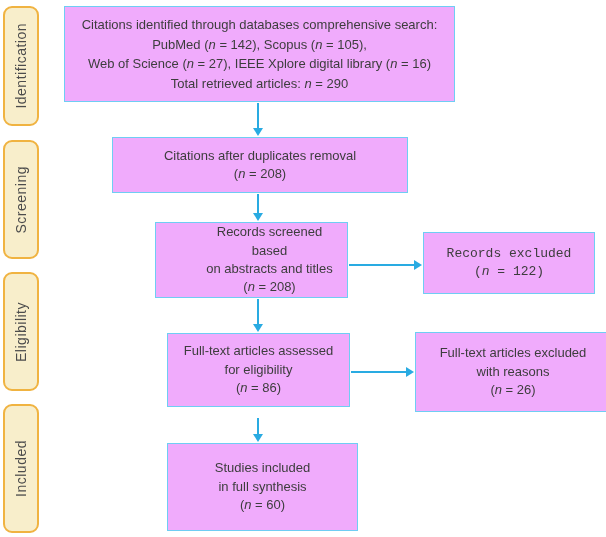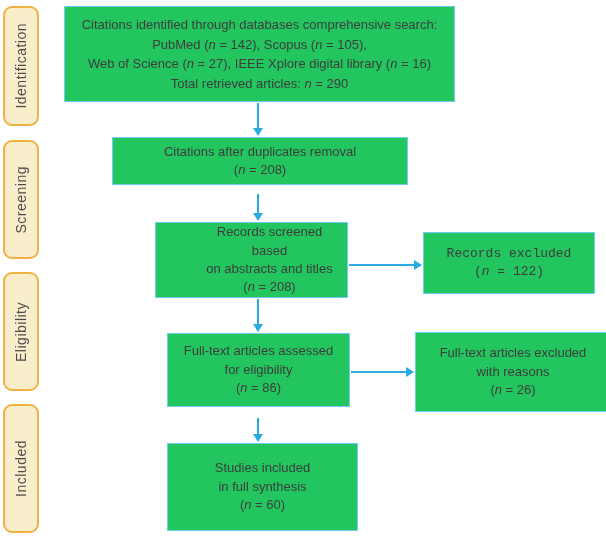--- a/index.html
+++ b/index.html
@@ -29,21 +29,21 @@
   .stage span{
     writing-mode:vertical-rl;
     transform:rotate(180deg);
     font-size:14px;
     letter-spacing:0.5px;
     color:#4c4c4c;
     white-space:nowrap;
   }
   .flowbox{
     position:absolute;
-    background:#22c55e;
+    background:#f0abfc;
     border:1.5px solid var(--box-border);
     display:flex;align-items:center;justify-content:center;
     text-align:center;
     font-size:13px;
     line-height:1.42;
     color:var(--text);
     padding:4px 6px;
   }
   .flowbox i{font-style:italic;}
   .vline{position:absolute;width:2px;background:var(--arrow);}
@@ -76,21 +76,21 @@
     <span>Eligibility</span>
   </div>
   <div class="stage" style="left:3px;top:404px;width:36px;height:129px;">
     <span>Included</span>
   </div>
 
   <div class="flowbox" style="left:64px;top:6px;width:391px;height:96px;line-height:1.5;">
     <div>Citations identified through databases comprehensive search:<br>PubMed (<i>n</i> = 142), Scopus (<i>n</i> = 105),<br>Web of Science (<i>n</i> = 27), IEEE Xplore digital library (<i>n</i> = 16)<br>Total retrieved articles: <i>n</i> = 290</div>
   </div>
 
-  <div class="flowbox" style="left:112px;top:137px;width:296px;height:48px;align-items:center;">
+  <div class="flowbox" style="left:112px;top:137px;width:296px;height:56px;align-items:center;">
     <div>Citations after duplicates removal<br>(<i>n</i> = 208)</div>
   </div>
 
   <div class="flowbox" style="left:155px;top:222px;width:193px;height:76px;padding-left:42px;">
     <div>Records screened based<br>on abstracts and titles<br>(<i>n</i> = 208)</div>
   </div>
 
   <div class="flowbox" style="left:423px;top:232px;width:172px;height:62px;font-family:Liberation Mono, monospace;">
     <div>Records excluded<br>(<i>n</i> = 122)</div>
   </div>

